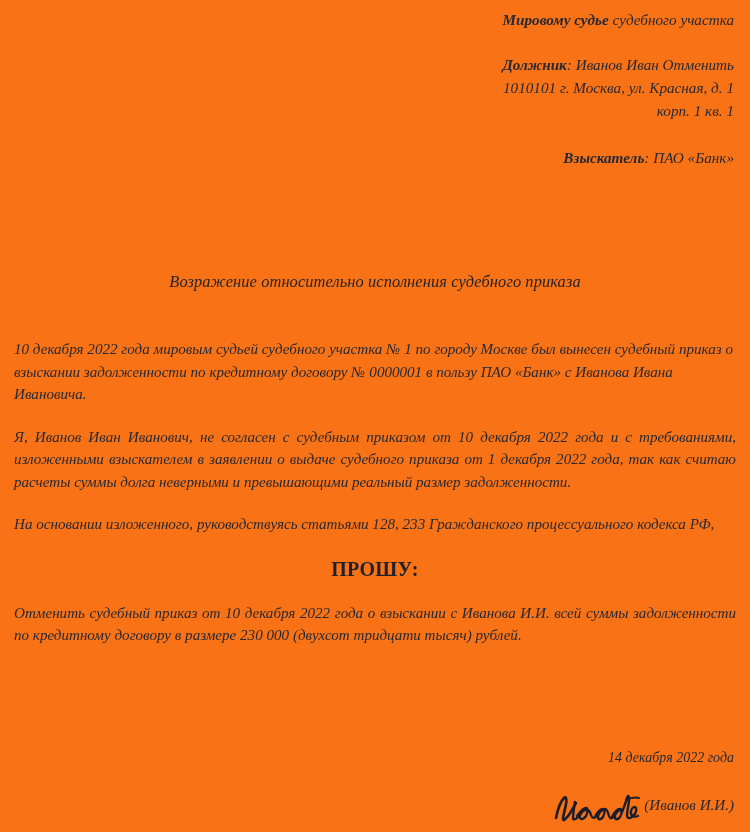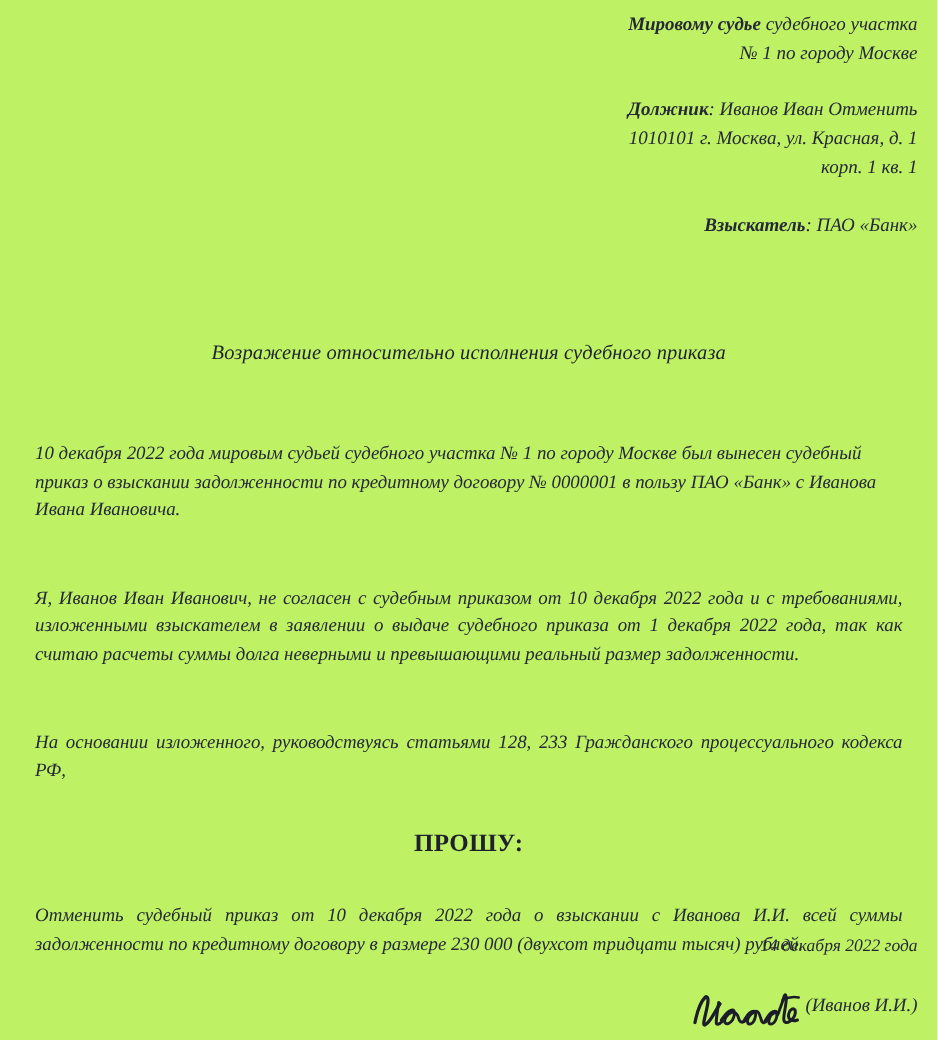--- a/index.html
+++ b/index.html
@@ -4,21 +4,21 @@
 <style>
   html, body {
     margin: 0;
     padding: 0;
     background: #ffffff;
   }
   .page {
     position: relative;
     width: 750px;
     height: 832px;
-    background: #bef264;
+    background: #f97316;
     overflow: hidden;
     font-family: "Liberation Serif", "DejaVu Serif", serif;
     color: #23252f;
     -webkit-font-smoothing: antialiased;
   }
 
   
   .header-block {
     position: absolute;
     right: 16px;
@@ -54,21 +54,21 @@
   }
 
   
   .body-area {
     position: absolute;
     left: 14px;
     top: 338px;
     width: 722px;
   }
   p.para {
-    margin: 14px;
+    margin: 0;
     font-style: italic;
     font-size: 15.1px;
     line-height: 22.5px;
     color: #262836;
     text-align: justify;
     text-justify: inter-word;
   }
   p.para.ragged {
     text-align: left;
   }
@@ -120,21 +120,20 @@
 </head>
 <body>
 
 <div class="page">
 
   <div class="header-block">
 
     <div class="hdr-line">
       <span class="lbl">Мировому судье</span><span> судебного участка</span>
     </div>
-    <div class="hdr-line">№ 1 по городу Москве</div>
 
     <div class="hdr-gap-sm"></div>
 
     <div class="hdr-line">
       <span class="lbl">Должник</span><span>: Иванов Иван Отменить</span>
     </div>
     <div class="hdr-line">1010101 г. Москва, ул. Красная, д. 1</div>
     <div class="hdr-line">корп. 1 кв. 1</div>
 
     <div class="hdr-gap-md"></div>

